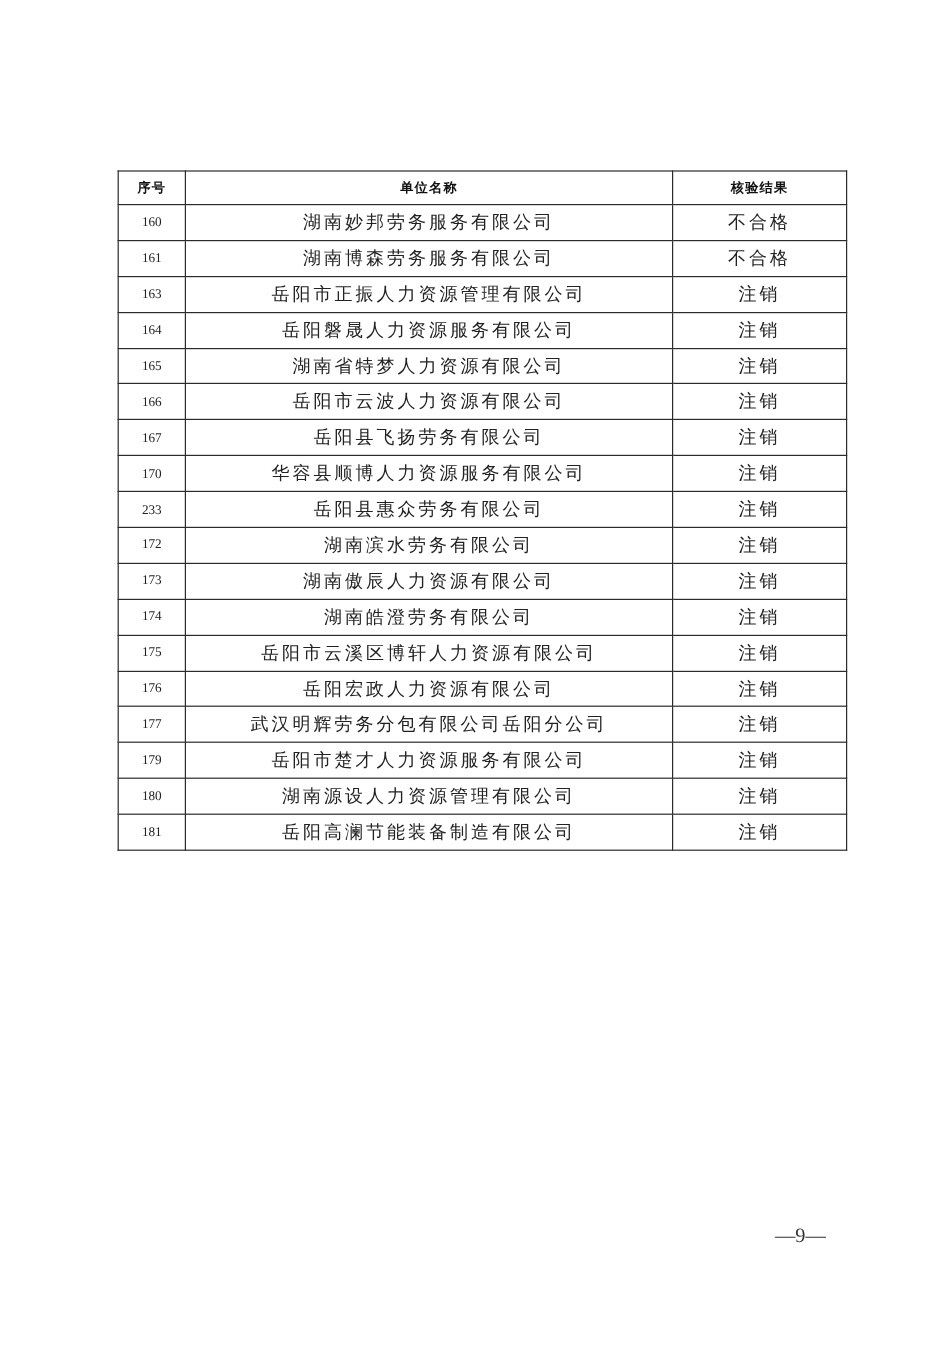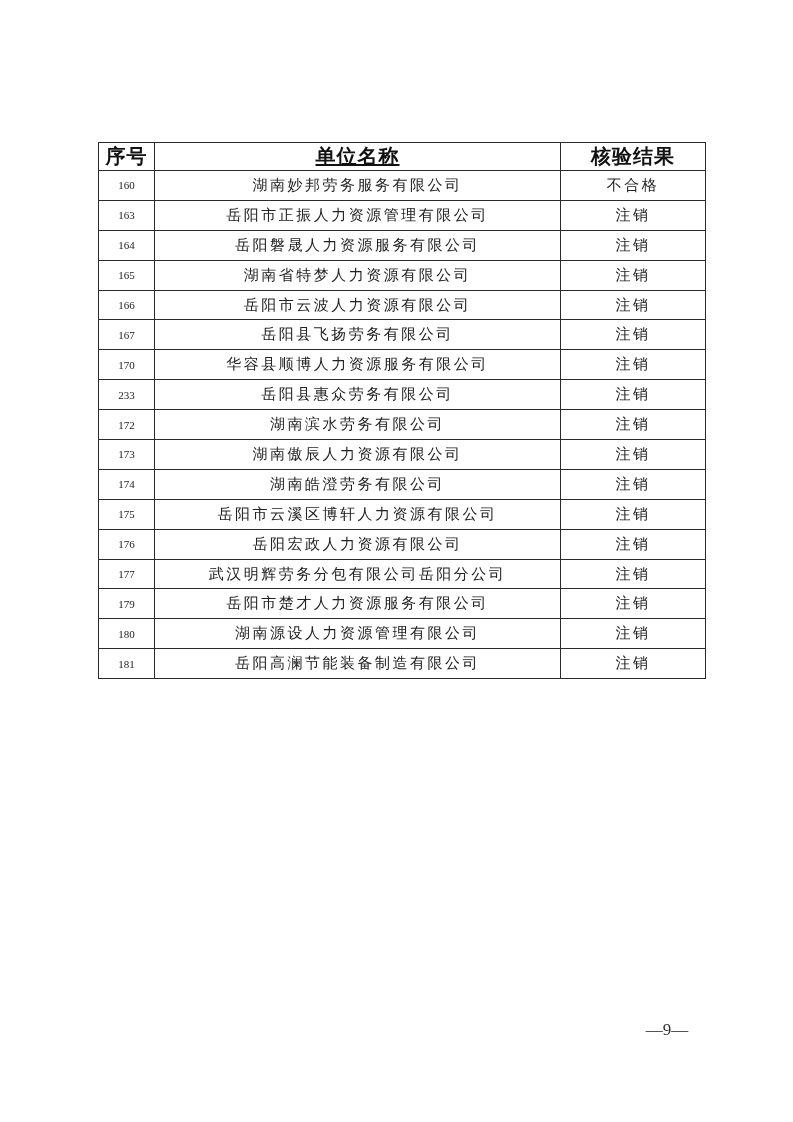--- a/index.html
+++ b/index.html
@@ -34,36 +34,36 @@
     text-align: center;
     vertical-align: middle;
     padding: 0;
     overflow: hidden;
     white-space: nowrap;
   }
   .result-table th {
     height: 27px;
     font-family: "Liberation Sans", "DejaVu Sans", sans-serif;
     font-weight: 600;
-    font-size: 20px;
+    font-size: 11px;
     letter-spacing: 1px;
     color: #111;
   }
   .result-table td {
     height: 28.9px;
     font-size: 15px;
     letter-spacing: 2.5px;
     color: #222;
   }
   .result-table td:first-child {
     letter-spacing: 0;
     font-size: 11px;
   }
   .col-index  { width: 55px; }
-  .col-name   { width: 405px; text-decoration: underline; }
+  .col-name   { width: 405px; }
   .col-result { width: 144px; }
   .page-number {
     position: absolute;
     left: 622px;
     top: 1020px;
     width: 90px;
     text-align: center;
     font-family: "Liberation Serif", "DejaVu Serif", serif;
     font-size: 17px;
     color: #333;
@@ -80,20 +80,25 @@
       <tr>
         <th class="col-index">序号</th>
         <th class="col-name">单位名称</th>
         <th class="col-result">核验结果</th>
       </tr>
     </thead>
     <tbody id="table-body">
         <tr>
           <td>160</td>
           <td>湖南妙邦劳务服务有限公司</td>
+          <td>不合格</td>
+        </tr>
+        <tr>
+          <td>161</td>
+          <td>湖南博森劳务服务有限公司</td>
           <td>不合格</td>
         </tr>
         <tr>
           <td>163</td>
           <td>岳阳市正振人力资源管理有限公司</td>
           <td>注销</td>
         </tr>
         <tr>
           <td>164</td>
           <td>岳阳磐晟人力资源服务有限公司</td>

